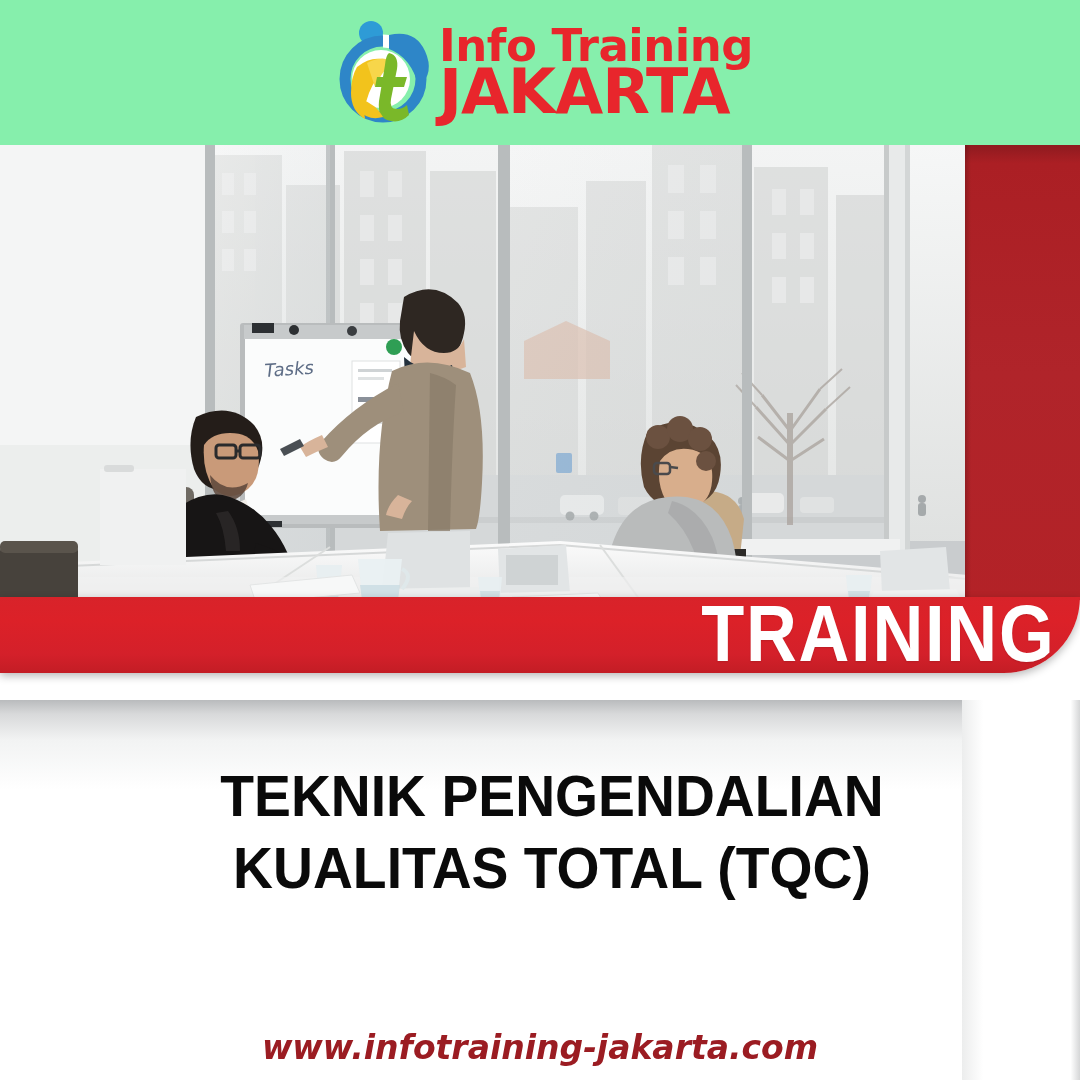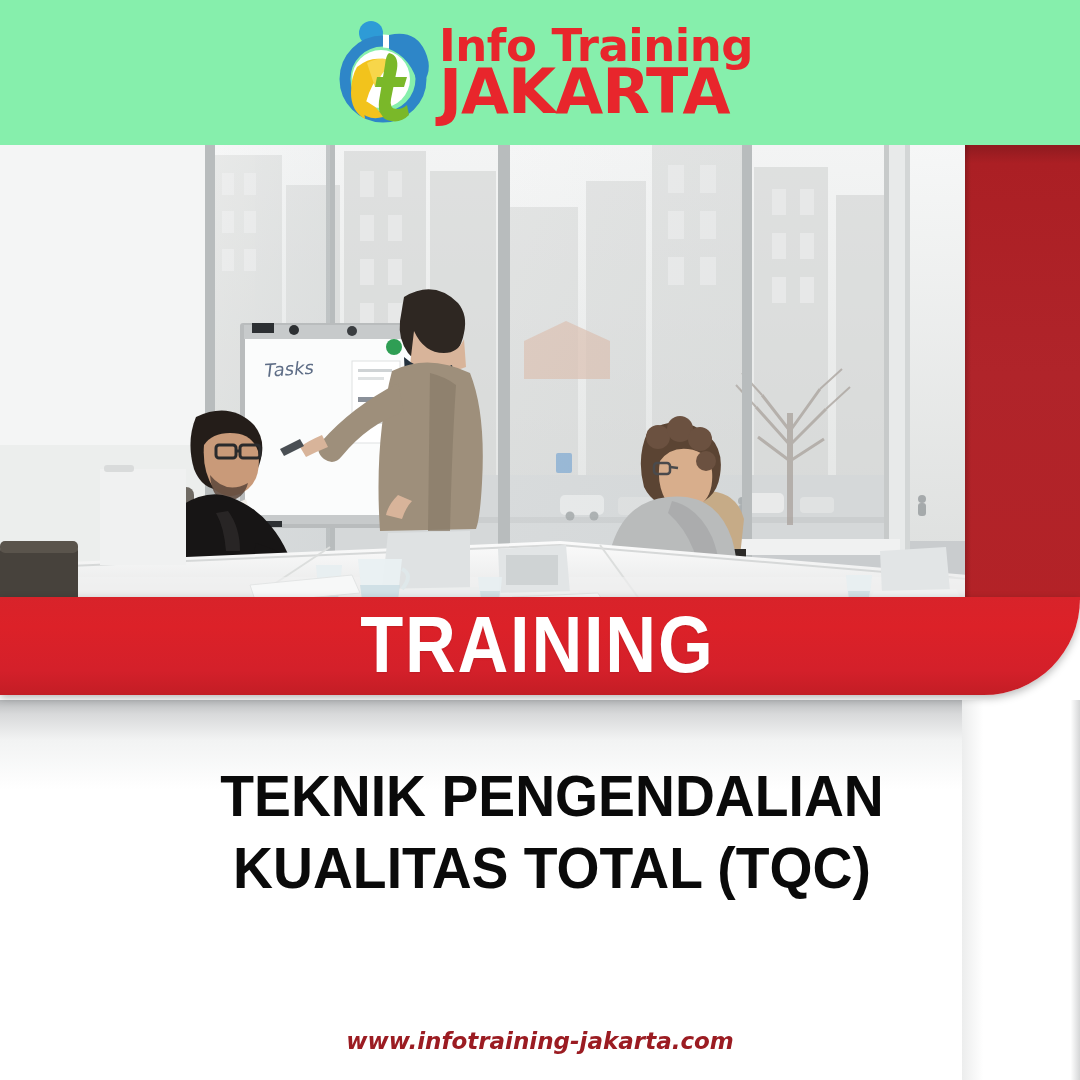--- a/index.html
+++ b/index.html
@@ -51,26 +51,26 @@
     background:linear-gradient(180deg,#8e1a1f 0%,#ab1f24 4%,#b0242a 50%,#b32227 100%);
     z-index:9;
   }
   .red-bar-right::before{
     content:"";position:absolute;left:0;top:0;width:6px;height:100%;
     background:linear-gradient(90deg,rgba(0,0,0,0.18),rgba(0,0,0,0));
   }
 
   
   .banner{
-    position:absolute;left:0;top:597px;width:1080px;height:98px;
+    position:absolute;left:0;top:597px;width:1080px;height:76px;
     background:linear-gradient(180deg,#d8232a 0%,#dc2128 30%,#d4202a 75%,#c31d25 100%);
     border-bottom-right-radius:96px;
     z-index:12;
     box-shadow:0 3px 9px rgba(0,0,0,0.28);
-    display:flex;align-items:center;justify-content:center;
+    display:flex;align-items:center;justify-content:flex-end;
   }
   .banner-title{
     color:#ffffff;font-weight:bold;font-size:80px;letter-spacing:2px;
     font-family:"Liberation Sans Narrow","Liberation Sans", sans-serif;
     transform:scaleX(0.88);transform-origin:center;
     margin-left:-6px;margin-top:-2px;
     text-shadow:0 1px 2px rgba(0,0,0,0.12);
   }
 
   
@@ -82,21 +82,21 @@
     display:block;color:#0a0a0a;font-weight:bold;font-size:57px;line-height:72px;
     font-family:"Liberation Sans", sans-serif;letter-spacing:0px;
     transform:scaleX(0.97);
   }
 
   
   .website{
     position:absolute;left:0;top:1028px;width:1080px;text-align:center;z-index:13;
   }
   .website span{
-    color:#9b1c22;font-size:23px;font-weight:bold;font-style:italic;
+    color:#9b1c22;font-size:33px;font-weight:bold;font-style:italic;
     font-family:"DejaVu Sans", sans-serif;letter-spacing:0px;
   }
 </style>
 </head>
 <body>
 
 <div class="poster">
 
   <div class="card-shadow"></div>
   <div class="card-right-edge"></div>

